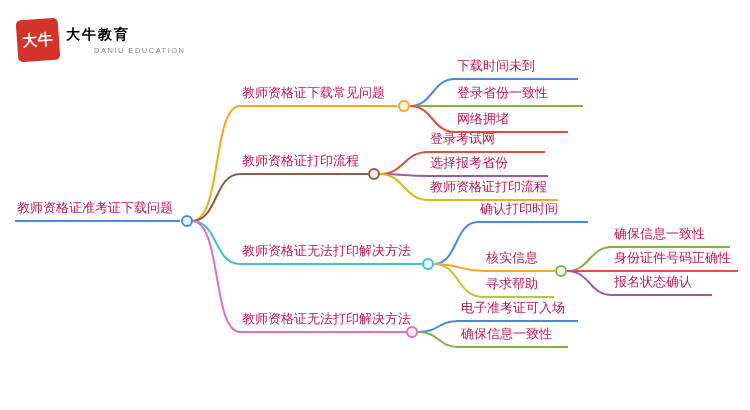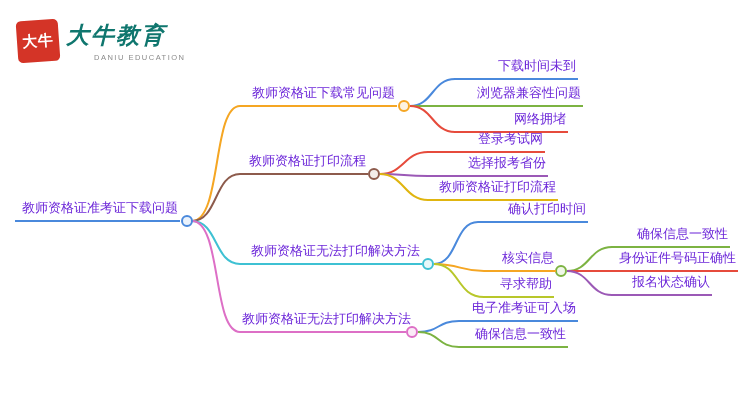--- a/index.html
+++ b/index.html
@@ -3,31 +3,31 @@
 <meta charset="utf-8">
 <style>
   html,body{margin:0;padding:0;background:#fff;}
   #stage{
     position:relative;width:750px;height:410px;background:#ffffff;overflow:hidden;
     font-family:"Liberation Sans","DejaVu Sans",sans-serif;
   }
   #wires{position:absolute;left:0;top:0;}
   .node{
     position:absolute;height:22px;line-height:16px;box-sizing:border-box;
-    font-size:13px;color:#6d28d9;white-space:nowrap;
-    padding:0 2px 4px 2px;border-bottom:2px solid #999;cursor:default;text-align:right;
+    font-size:13px;color:#be185d;white-space:nowrap;
+    padding:0 2px 4px 2px;border-bottom:2px solid #999;cursor:default;
   }
   .logo{position:absolute;left:18px;top:20px;display:flex;align-items:center;}
   .seal{
     width:40px;height:40px;background:#d43427;border-radius:4px;color:#fff;
     font-weight:bold;font-size:15px;display:flex;align-items:center;justify-content:center;
     transform:rotate(-4deg);letter-spacing:1px;box-shadow:0 0 0 1px #d43427;
   }
   .brand{margin-left:8px;}
-  .brand-name{font-size:23px;font-weight:bold;color:#0f766e;letter-spacing:2px;font-style:italic;}
+  .brand-name{font-size:14px;font-weight:bold;color:#000000;letter-spacing:2px;}
   .brand-sub{font-size:7.5px;color:#8a8a8a;letter-spacing:1.5px;margin-top:2px;padding-left:28px;}
 </style>
 </head>
 <body>
 
 <div id="stage">
 
   <svg id="wires" width="750" height="410" viewBox="0 0 750 410">
 
     <path d="M192,221 C222,221 212,106 240,106" stroke="#f5a623" stroke-width="2" fill="none"></path>
@@ -69,21 +69,21 @@
     <div class="brand">
       <div class="brand-name">大牛教育</div>
       <div class="brand-sub">DANIU EDUCATION</div>
     </div>
   </div>
 
   <div class="node" style="left:15px;top:200px;width:165px;border-bottom-color:#4a89dc">教师资格证准考证下载问题</div>
 
   <div class="node" style="left:240px;top:85px;width:157px;border-bottom-color:#f5a623">教师资格证下载常见问题</div>
   <div class="node" style="left:455px;top:58px;width:123px;border-bottom-color:#4a89dc">下载时间未到</div>
-  <div class="node" style="left:455px;top:85px;width:128px;border-bottom-color:#7cb342">浏览器兼容性问题</div>
+  <div class="node" style="left:455px;top:85px;width:128px;border-bottom-color:#7cb342">登录省份一致性</div>
   <div class="node" style="left:455px;top:111px;width:113px;border-bottom-color:#e64b3c">网络拥堵</div>
 
   <div class="node" style="left:240px;top:153px;width:128px;border-bottom-color:#8d5b4c">教师资格证打印流程</div>
   <div class="node" style="left:428px;top:131px;width:117px;border-bottom-color:#e64b3c">登录考试网</div>
   <div class="node" style="left:428px;top:155px;width:120px;border-bottom-color:#9b59b6">选择报考省份</div>
   <div class="node" style="left:428px;top:179px;width:130px;border-bottom-color:#e0b50f">教师资格证打印流程</div>
 
   <div class="node" style="left:240px;top:243px;width:182px;border-bottom-color:#3ec1d3">教师资格证无法打印解决方法</div>
   <div class="node" style="left:478px;top:201px;width:110px;border-bottom-color:#4a89dc">确认打印时间</div>
   <div class="node" style="left:484px;top:250px;width:72px;border-bottom-color:#f5a623">核实信息</div>

